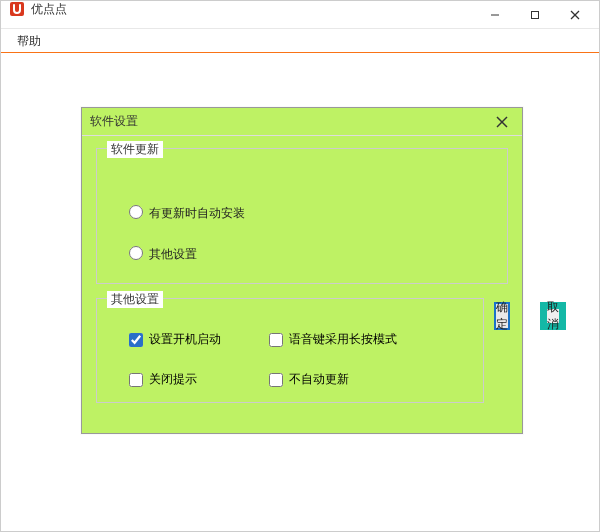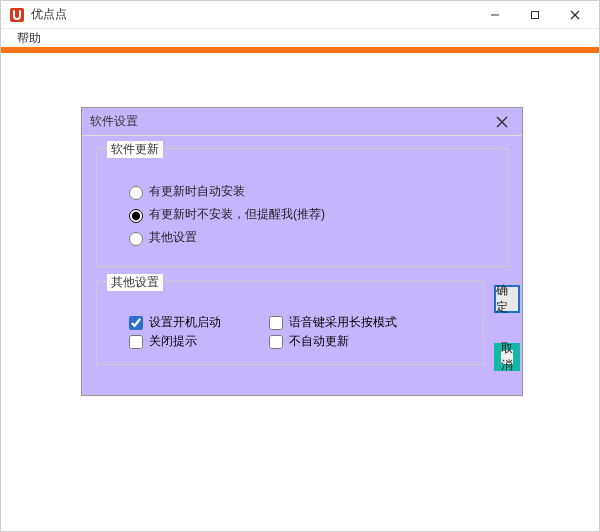--- a/index.html
+++ b/index.html
@@ -15,21 +15,20 @@
   width: 600px;
   height: 532px;
   border: 1px solid #ccc;
   background: #fff;
   display: flex;
   flex-direction: column;
 }
 .titlebar {
   height: 28px;
   display: flex;
-  align-items: center;
   padding: 0 4px 0 8px;
   border-bottom: 1px solid #e8e8e8;
 }
 .titlebar .app-icon {
   width: 16px;
   height: 16px;
   margin-right: 6px;
 }
 .titlebar .title { flex: 0 0 auto; color: #333; }
 .titlebar .spacer { flex: 1; }
@@ -37,36 +36,36 @@
   width: 40px;
   height: 28px;
   display: flex;
   align-items: center;
   justify-content: center;
   color: #333;
 }
 .menubar {
   height: 24px;
   display: flex;
-  align-items: center;
+  align-items: flex-end;
   padding: 0 8px;
-  border-bottom: 6px solid #f97316;
+  border-bottom: 1px solid #f97316;
 }
 .menu-item { padding: 2px 8px; color: #333; }
 .client {
   flex: 1;
   position: relative;
   background: #fff;
 }
 .dialog {
   position: absolute;
   left: 80px;
   top: 54px;
   width: 442px;
-  background: #c4b5fd;
+  background: #bef264;
   border: 1px solid #999;
   box-shadow: 0 0 0 1px rgba(0,0,0,0.02);
 }
 .dlg-title {
   height: 28px;
   display: flex;
   align-items: center;
   padding: 0 8px;
   border-bottom: 1px solid #ddd;
 }
@@ -91,51 +90,51 @@
 .groupbox .legend {
   position: absolute;
   top: -8px;
   left: 10px;
   background: #fff;
   padding: 0 4px;
   color: #333;
 }
 .radio-row, .check-row {
   display: flex;
-  align-items: flex-end;
-  margin: 2px 0 6px 18px;
+  align-items: flex-start;
+  margin: 24px 0 6px 18px;
   color: #222;
 }
 .radio-row input[type=radio] {
   width: 14px; height: 14px; margin-right: 6px;
   accent-color: #000;
 }
 .checks-grid {
   display: grid;
   grid-template-columns: 140px 200px;
-  row-gap: 2px;
+  row-gap: 23px;
   margin-left: 18px;
 }
 .check-cell {
   display: flex;
   align-items: center;
 }
 .check-cell input[type=checkbox] {
   width: 14px; height: 14px; margin-right: 6px;
   accent-color: #2a6fc9;
 }
 .bottom-row {
   display: flex;
   align-items: flex-start;
 }
 .bottom-row .left { flex: 1; }
 .btn-col {
   width: 80px;
   display: flex;
-  flex-direction: column;
+  flex-direction: row;
   gap: 30px;
   padding-top: 4px;
   margin-left: 10px;
 }
 .btn {
   height: 28px;
   border: 7px solid #14b8a6;
   background: #efefef;
   display: flex;
   align-items: center;
@@ -197,24 +196,20 @@
 
       <div class="dlg-body">
 
         <div class="groupbox">
           <div class="legend">软件更新</div>
           <label class="radio-row">
             <input type="radio" name="upd" style="">
             <span>有更新时自动安装</span>
           </label>
           <label class="radio-row">
-            <input type="radio" name="upd" checked="" style="">
-            <span>有更新时不安装，但提醒我(推荐)</span>
-          </label>
-          <label class="radio-row">
             <input type="radio" name="upd" style="">
             <span>其他设置</span>
           </label>
         </div>
 
         <div class="bottom-row">
           <div class="left">
             <div class="groupbox" style="margin-bottom:16px;">
               <div class="legend">其他设置</div>
               <div class="checks-grid">

